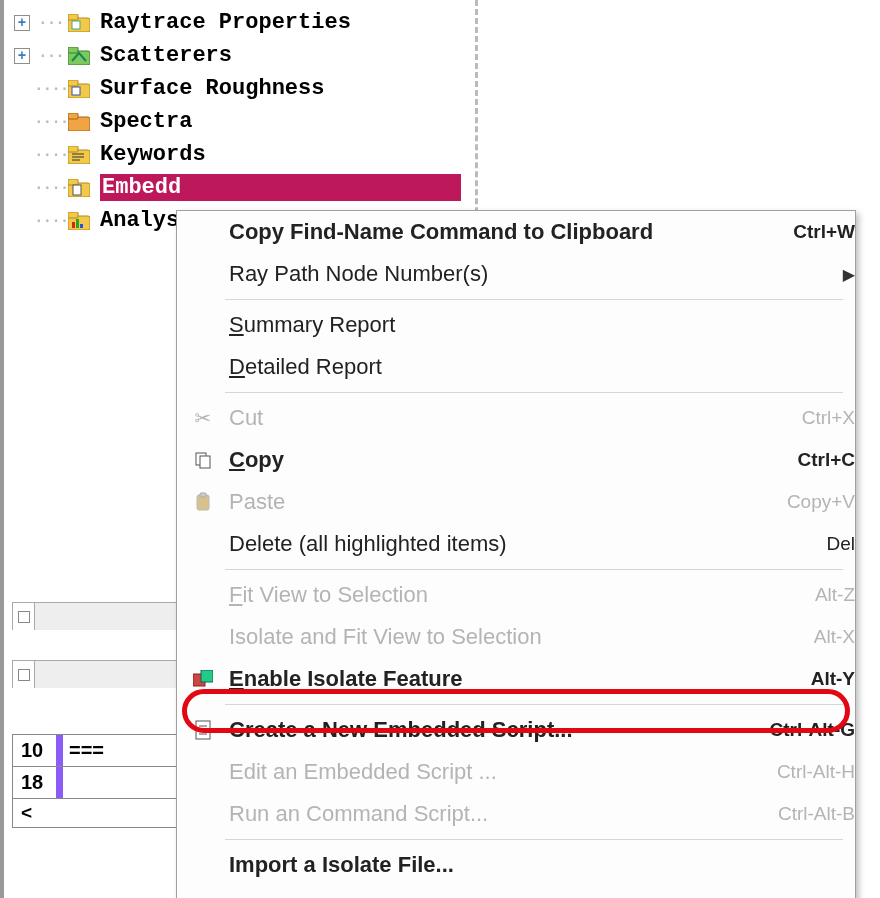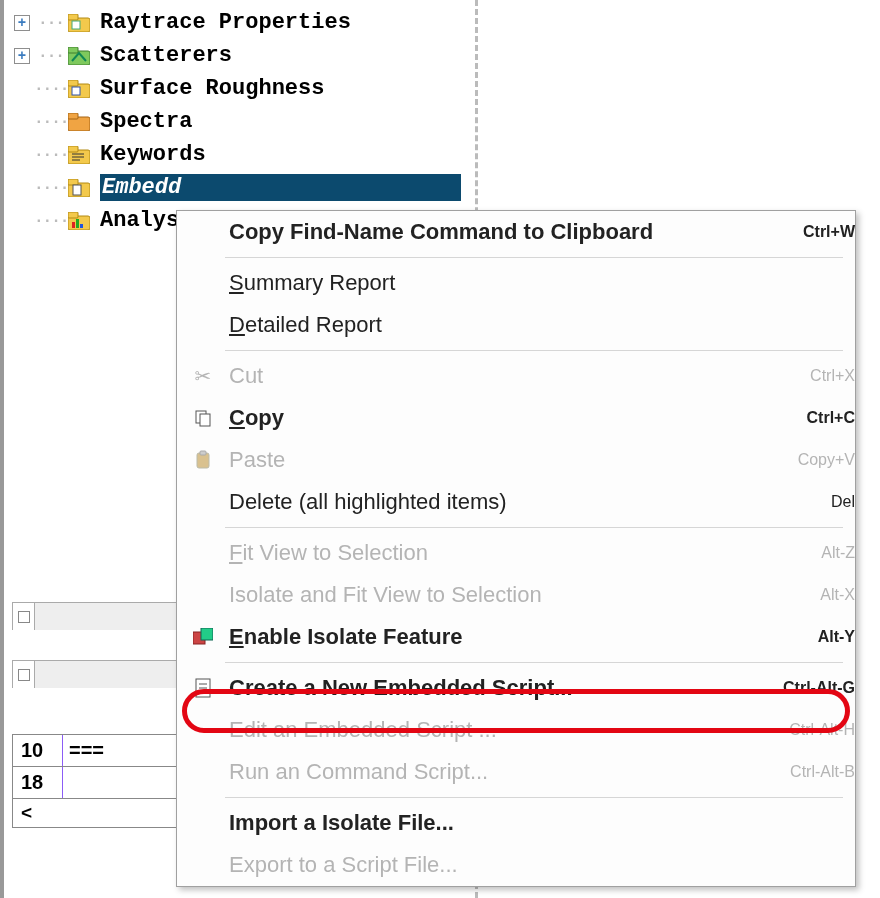--- a/index.html
+++ b/index.html
@@ -45,45 +45,44 @@
 .dots { color:#bbb; letter-spacing: -1px; display:inline-block; width: 34px; text-align:center; font-size:16px;}
 .folder-icon {
   width: 22px; height: 18px;
   display: inline-block;
   margin-right: 10px;
   position: relative;
 }
 .folder-icon svg { width: 22px; height: 18px; }
 .tree-label { white-space: nowrap; }
 .selected {
-  background: #0c4a6e;
+  background: #be185d;
   color: #fff;
   padding: 1px 2px;
-  font-style: italic;
 }
 .bottom-gutter {
   position: absolute;
   left: 8px;
   top: 602px;
   width: 180px;
 }
 .gutter-row {
   display: flex;
   border: 1px solid #aaa;
   border-bottom: none;
   height: 28px;
   background: #fff;
 }
 .gutter-row:last-child { border-bottom: 1px solid #aaa; }
 .cb-cell { width: 22px; border-right: 1px solid #aaa; display:flex;align-items:center;justify-content:center;}
 .shade-cell { flex:1; background: #eee; border-right:1px solid #aaa;}
 .row-spacer { height: 30px; }
 .num-row { border:1px solid #888; border-bottom:none; display:flex; height:32px; }
 .num-row:last-of-type{border-bottom:1px solid #888;}
-.num-cell { width: 50px; border-right:1px solid #8b5cf6; font-weight:bold; font-size:20px; display:flex;align-items:center; padding-left:8px;}
+.num-cell { width: 50px; border-right:7px solid #8b5cf6; font-weight:bold; font-size:20px; display:flex;align-items:center; padding-left:8px;}
 .eq-cell { flex:1; font-weight:bold; font-size:20px; display:flex;align-items:center; padding-left:6px;}
 .scroll-stub { border:1px solid #888; height:30px; display:flex; align-items:center; padding-left:8px; font-weight:bold;}
 
 .context-menu {
   position: absolute;
   left: 176px;
   top: 210px;
   width: 680px;
   background: #fdfdfd;
   border: 1px solid #a0a0a0;
@@ -99,21 +98,21 @@
 }
 .cm-icon {
   width: 52px;
   display: flex;
   align-items: center;
   justify-content: center;
   color: #555;
   font-size: 20px;
 }
 .cm-label { flex: 1; white-space: nowrap; }
-.cm-shortcut { color: #222; font-size: 16px; }
+.cm-shortcut { color: #222; font-size: 19px; }
 .cm-item.disabled .cm-label,
 .cm-item.disabled .cm-shortcut,
 .cm-item.disabled .cm-icon { color: #b4b4b4; }
 .cm-sep {
   height: 1px;
   background: #d6d6d6;
   margin: 4px 12px 4px 48px;
 }
 .cm-item.bold { font-weight: 600; }
 .cm-arrow { color:#333; font-size: 16px; margin-left: 8px;}
@@ -258,20 +257,25 @@
   </div>
 </div>
 
 <div class="context-menu">
 
   <div class="cm-item bold">
     <span class="cm-icon"></span>
     <span class="cm-label">Copy Find-Name Command to Clipboard</span>
     <span class="cm-shortcut">Ctrl+W</span>
   </div>
+  <div class="cm-item">
+    <span class="cm-icon"></span>
+    <span class="cm-label">Ray Path Node Number(s)</span>
+    <span class="cm-arrow">▶</span>
+  </div>
   <div class="cm-sep"></div>
 
   <div class="cm-item">
     <span class="cm-icon"></span>
     <span class="cm-label"><span class="ul">S</span>ummary Report</span>
   </div>
   <div class="cm-item">
     <span class="cm-icon"></span>
     <span class="cm-label"><span class="ul">D</span>etailed Report</span>
   </div>

